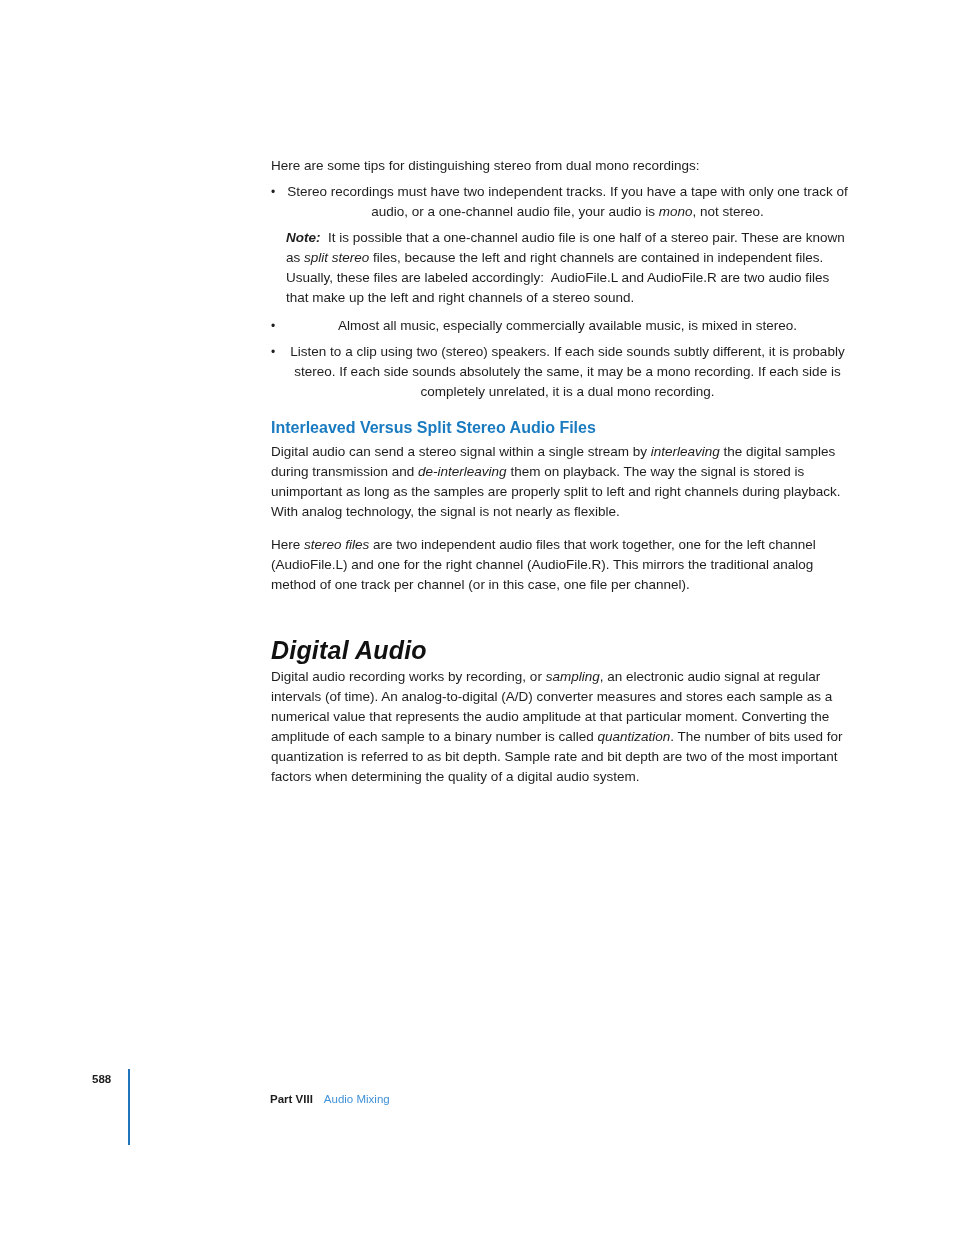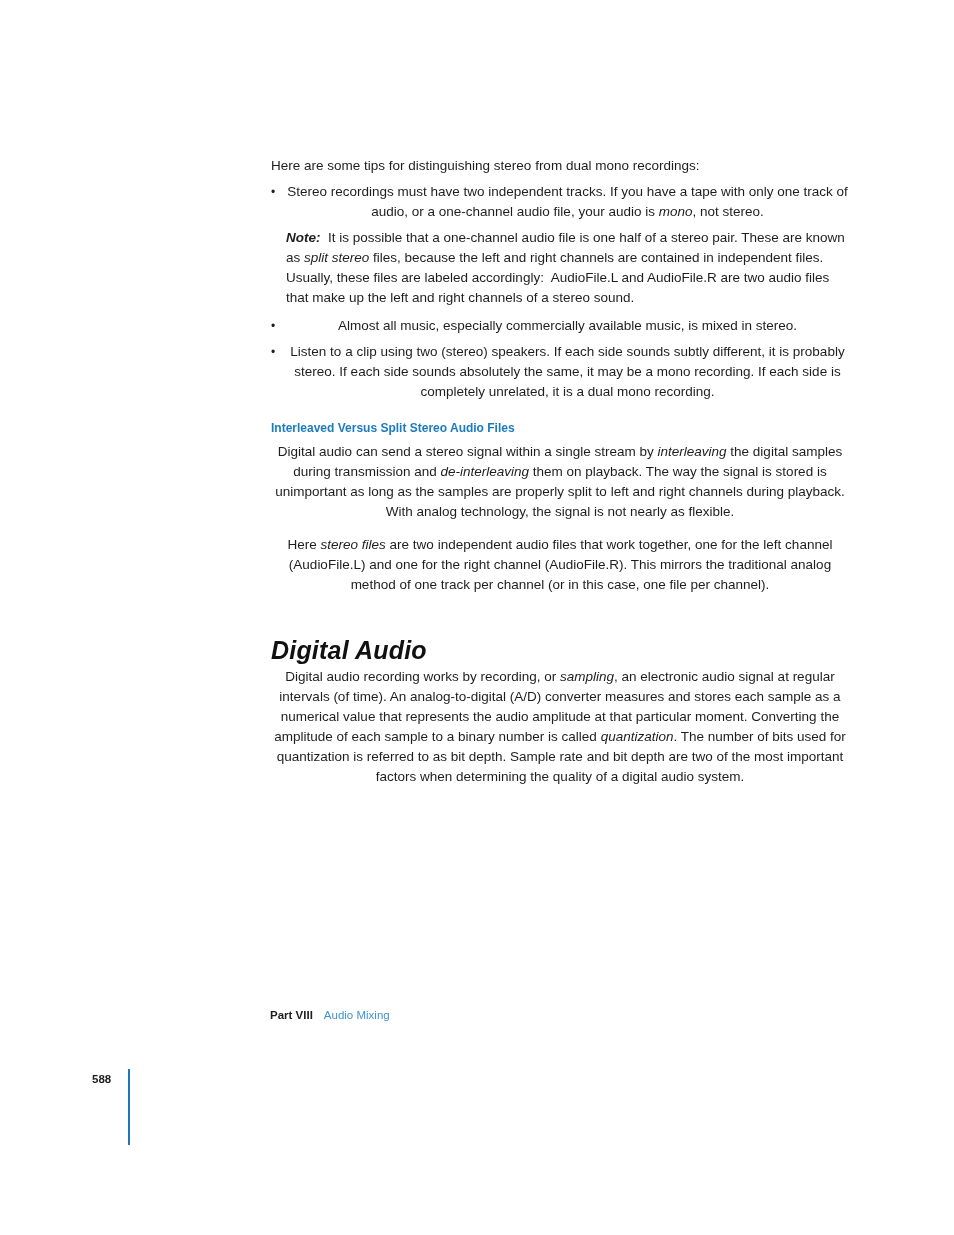--- a/index.html
+++ b/index.html
@@ -38,36 +38,36 @@
   .bullet-marker{
     width:15px;
     flex:0 0 15px;
     font-size:12px;
   }
   .bullet-text{flex:1 1 auto;text-align:center;}
   .note-block{
     margin:2px 0 8px 15px;
   }
   .section-heading{
-    font-size:12px;
+    font-size:16px;
     font-weight:bold;
     line-height:20px;
     color:var(--heading-blue);
     margin:16px 0 4px 0;
   }
   .big-heading{
     font-size:25px;
     font-weight:bold;
     font-style:italic;
     line-height:30px;
     color:#111111;
     margin:40px 0 2px 0;
     letter-spacing:0.2px;
   }
-  .para{margin:0 0 13px 0;text-align:center;}
+  .para{margin:0 0 13px 0;}
   .para:last-child{margin-bottom:0;}
   
   .i{font-style:italic;}
   .bi{font-weight:bold;font-style:italic;text-align:center;}
   
   .footer-page-number{
     position:absolute;
     left:92px;
     top:1072px;
     font-size:11.5px;
@@ -78,21 +78,21 @@
     position:absolute;
     left:128px;
     top:1069px;
     width:2px;
     height:76px;
     background:var(--rule-blue);
   }
   .footer-part{
     position:absolute;
     left:270px;
-    top:1008px;
+    top:1092px;
     display:flex;
     gap:11px;
     font-size:11.5px;
     line-height:14px;
   }
   .footer-part-label{font-weight:bold;}
   .footer-part-title{color:var(--link-blue);cursor:pointer;}
 </style>
 </head>
 <body>

